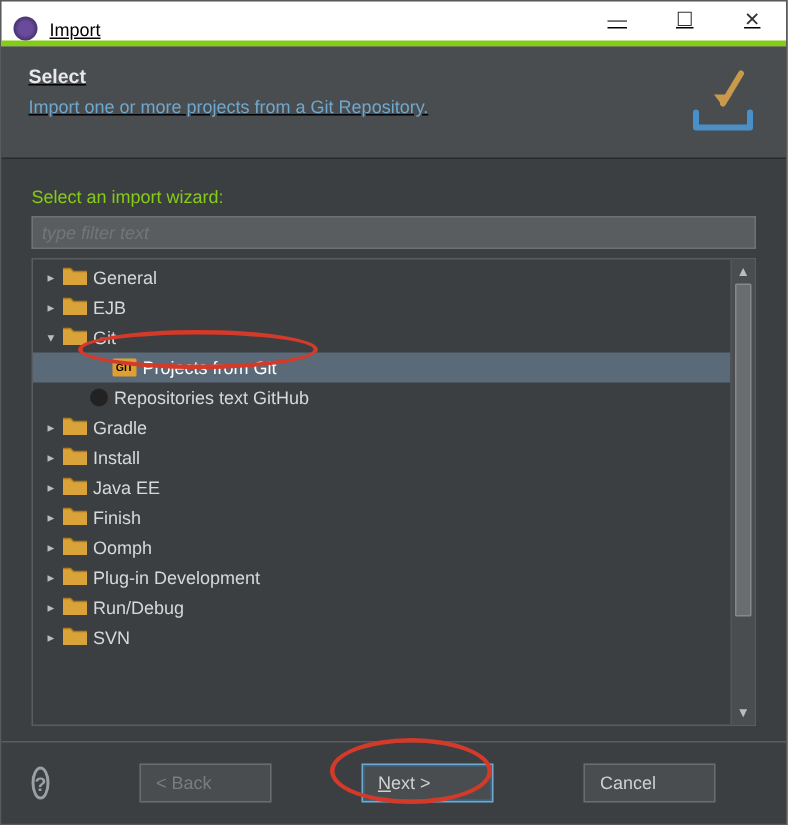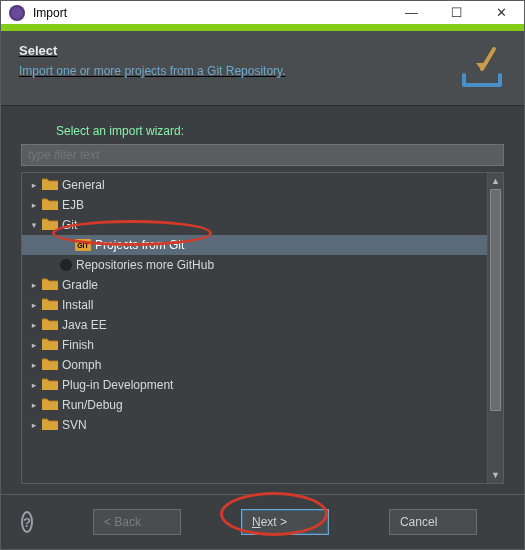--- a/index.html
+++ b/index.html
@@ -11,23 +11,24 @@
     overflow: hidden;
   }
   .window {
     width: 525px; height: 550px;
     border: 1px solid #5a5a5a;
     display: flex; flex-direction: column;
     background: #3c3f41;
   }
   .titlebar {
     height: 30px; background: #fff;
-    display: flex; align-items: center;
-    border-bottom: 7px solid #84cc16;
+    display: flex; align-items: flex-end;
+    border-bottom: 4px solid #84cc16;
     color: #000;
+    text-decoration: underline;
   }
   .titlebar .app-icon {
     width: 16px; height: 16px; margin: 0 8px;
     background: radial-gradient(circle at 50% 50%, #6a4a9a 40%, #2a1a4a 100%);
     border-radius: 50%;
   }
   .titlebar .title { flex: 1; font-size: 12px; }
   .titlebar .ctrl { width: 45px; height: 29px; display:flex; align-items:center; justify-content:center; font-size:13px; color:#333; }
 
   .header {
@@ -42,21 +43,21 @@
   .header-desc { color: #6ea8cc; font-size: 12px; }
   .header-icon { width: 48px; height: 48px; margin-left: 10px; }
 
   .body {
     flex: 1;
     background: #3c3f41;
     padding: 18px 20px 10px 20px;
     color: #d0d0d0;
     display:flex; flex-direction:column;
   }
-  .label { margin-bottom: 6px; color:#86efac;margin-left:35px; }
+  .label { margin-bottom: 6px; color:#84cc16; }
   .filter {
     height: 22px;
     background: #5a5d60;
     border: 1px solid #6f7275;
     color: #f0abfc;
     padding: 2px 6px;
     width: 100%;
     font-size:12px;
     font-style: italic;
   }
@@ -209,21 +210,21 @@
           <div class="node selected">
             <span class="indent" style="width: 18px;"></span>
             <span class="twist none">▸</span>
             <span class="git-badge">GIT</span>
             <span>Projects from Git</span>
           </div>
           <div class="node">
             <span class="indent" style="width: 18px;"></span>
             <span class="twist none">▸</span>
             <span class="gh-icon"></span>
-            <span>Repositories more GitHub</span>
+            <span>Repositories text GitHub</span>
           </div>
           <div class="node">
             <span class="indent" style="width: 0px;"></span>
             <span class="twist">▸</span>
             <span class="folder-icon"><svg width="16" height="13" viewBox="0 0 16 13">
                 <path d="M0 2 h5 l2 2 h9 v9 h-16 z" fill="#d9a33a"></path>
                 <path d="M0 2 h5 l2 2 h9" fill="none" stroke="#b07a1a"></path>
               </svg></span>
             <span>Gradle</span>
           </div>

